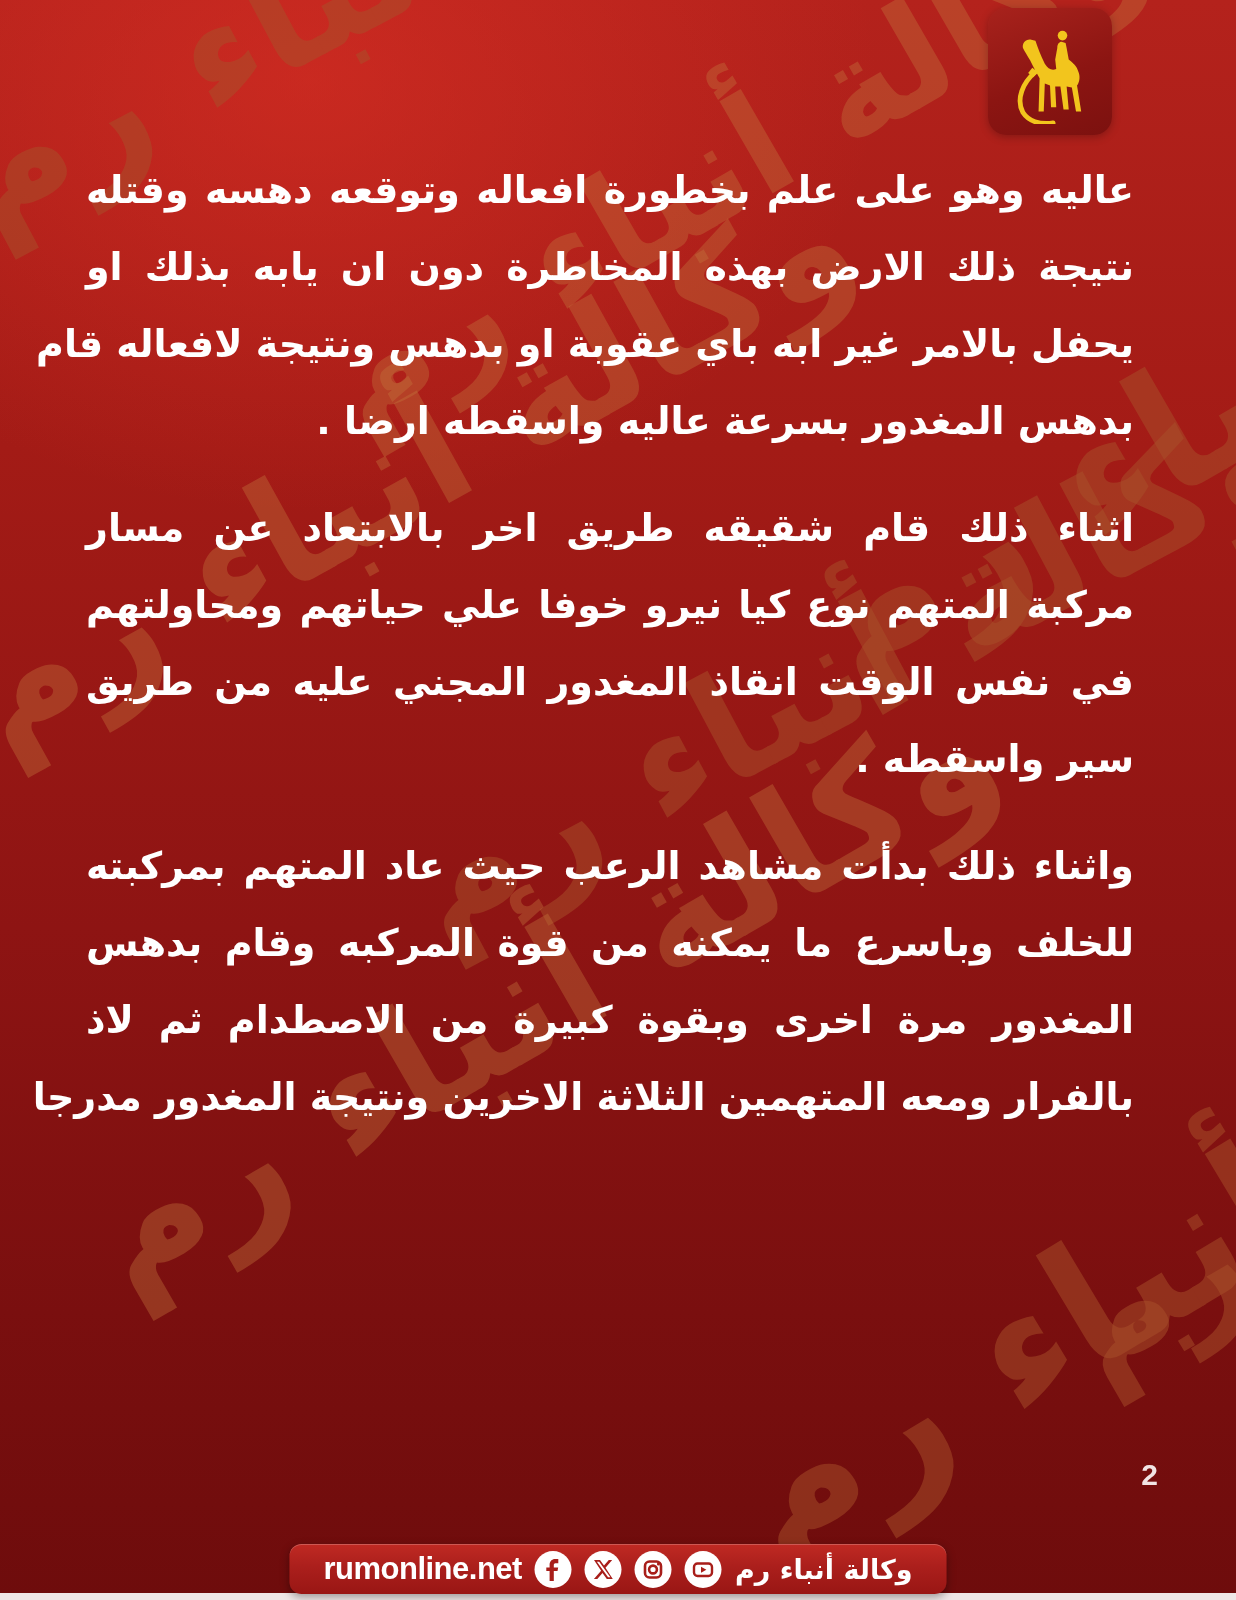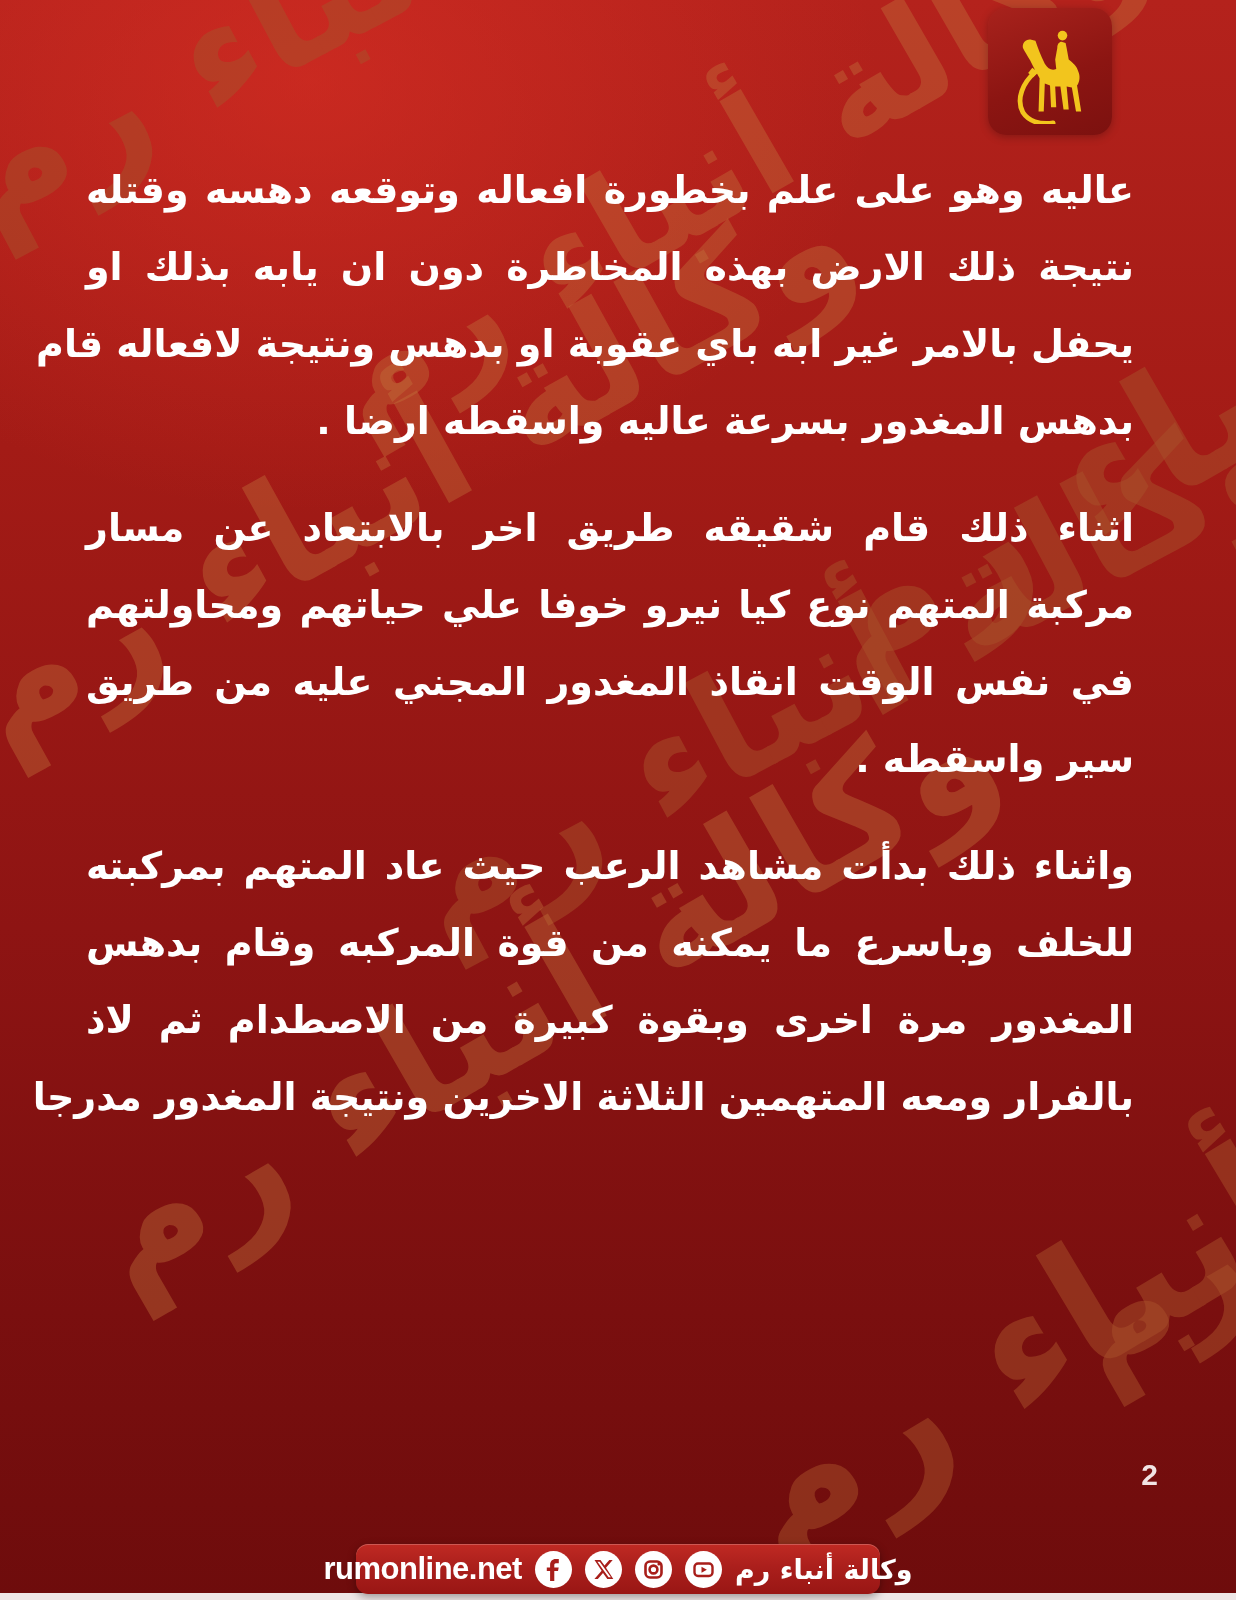--- a/index.html
+++ b/index.html
@@ -40,21 +40,21 @@
     color:#f1e4e4;font-size:30px;font-weight:bold;
     font-family:"Liberation Sans",sans-serif;
   }
   
   .bottom-strip{
     position:absolute;left:0;bottom:0;width:100%;height:7px;z-index:4;
     background:#efe7e7;
   }
   .footer-pill{
     position:absolute;left:50%;bottom:6px;transform:translateX(-50%);
-    width:524px;height:50px;z-index:5;border-radius:12px;
+    width:657px;height:50px;z-index:5;border-radius:12px;
     background:linear-gradient(to bottom,#c02a23 0%,#ab1f1c 45%,#991614 100%);
     box-shadow:0 3px 8px rgba(0,0,0,0.35), inset 0 1px 0 rgba(255,255,255,0.22);
     display:flex;align-items:center;justify-content:center;gap:13px;
   }
   .site-url{
     color:#ffffff;font-weight:bold;font-size:31px;letter-spacing:-0.5px;
     font-family:"Liberation Sans",sans-serif;
   }
   .icon-circle{
     width:37px;height:37px;border-radius:50%;background:#ffffff;

